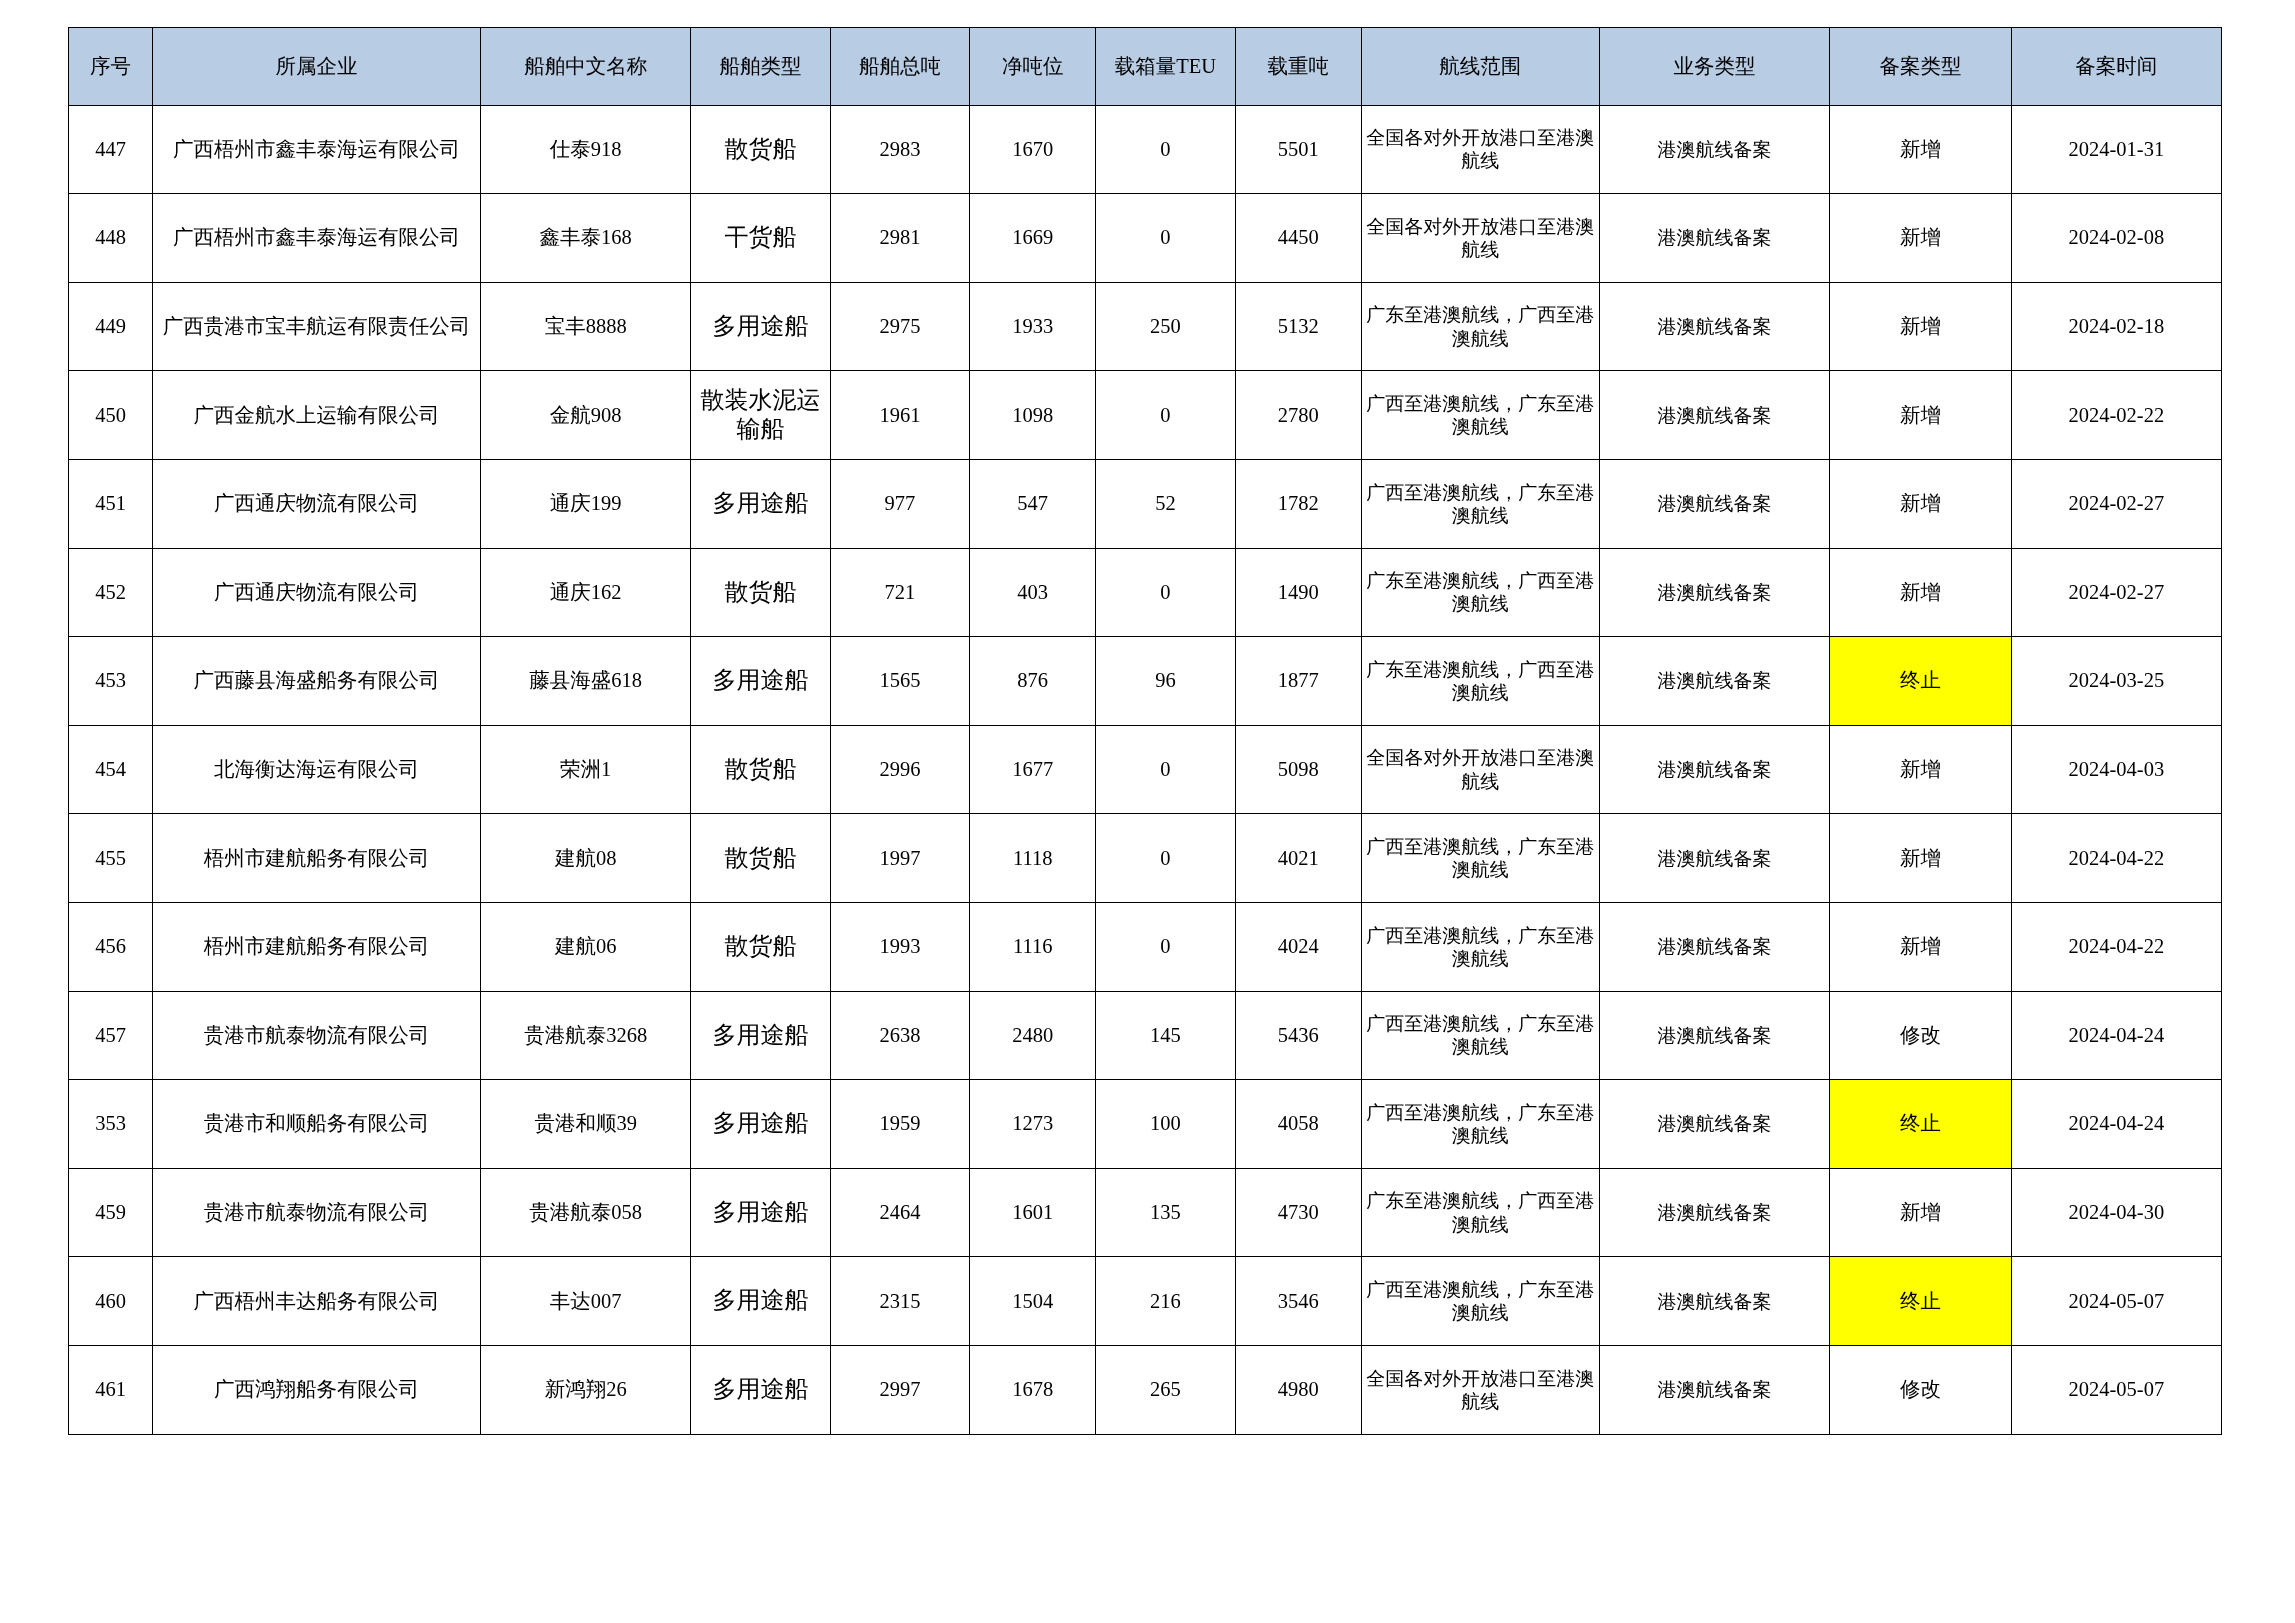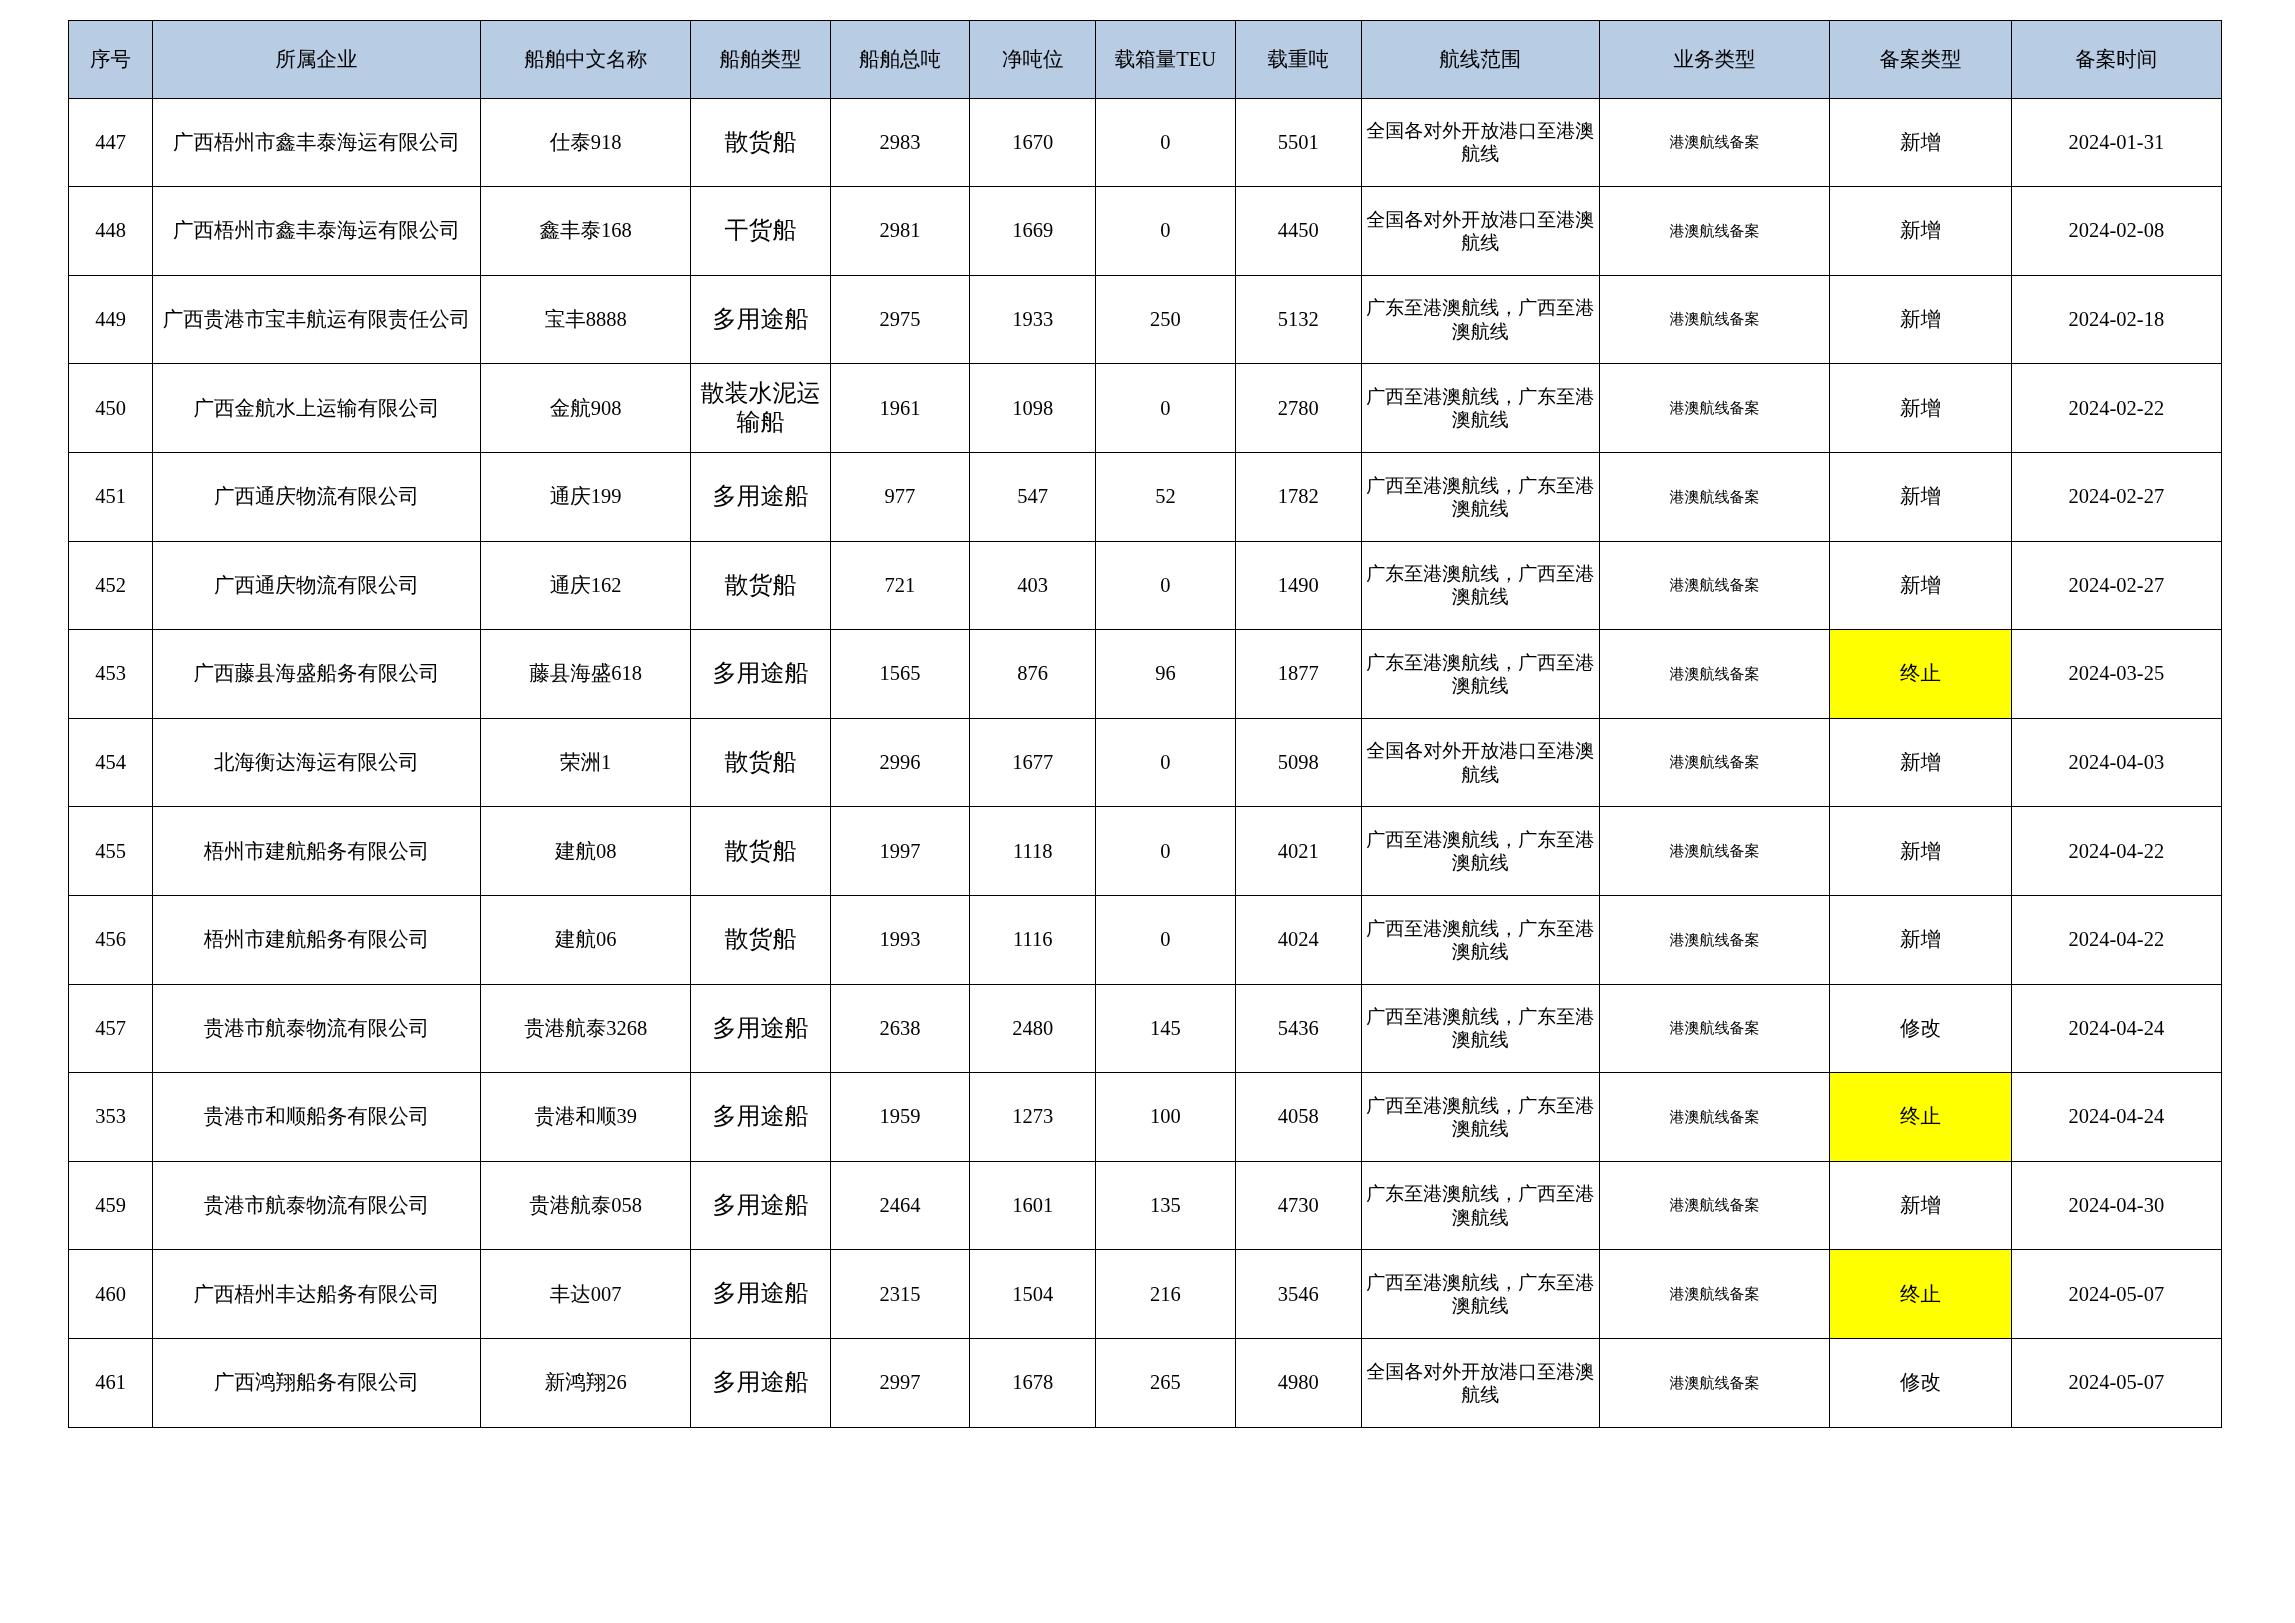--- a/index.html
+++ b/index.html
@@ -9,21 +9,21 @@
   }
   body {
     width: 2295px;
     height: 1623px;
     font-family: "Liberation Serif", serif;
     color: #000000;
     overflow: hidden;
   }
   .page {
     box-sizing: border-box;
-    padding: 20px 55px 0 68px;
+    padding: 27px 55px 0 68px;
     width: 2033px;
     height: 1623px;
   }
   table.vessel-table {
     border-collapse: collapse;
     table-layout: fixed;
     width: 2154px;
     font-size: 20.5px;
   }
   table.vessel-table th,
@@ -49,21 +49,21 @@
   .c-type    { width: 136px; }
   .c-gross   { width: 136px; }
   .c-net     { width: 123px; }
   .c-teu     { width: 136px; }
   .c-dwt     { width: 123px; }
   .c-route   { width: 232px; }
   .c-biz     { width: 225px; }
   .c-filing  { width: 177px; }
   .c-date    { width: 205px; }
   .route-cell { font-size: 19px; margin-top: 37px; }
-  .biz-cell   { font-size: 15px; }
+  .biz-cell   { font-size: 19px; }
   .type-cell  { font-size: 24px; }
   .highlight {
     background: #ffff00;
     margin-top: 34px;
   }
 </style>
 </head>
 <body>
 
 <div class="page">

